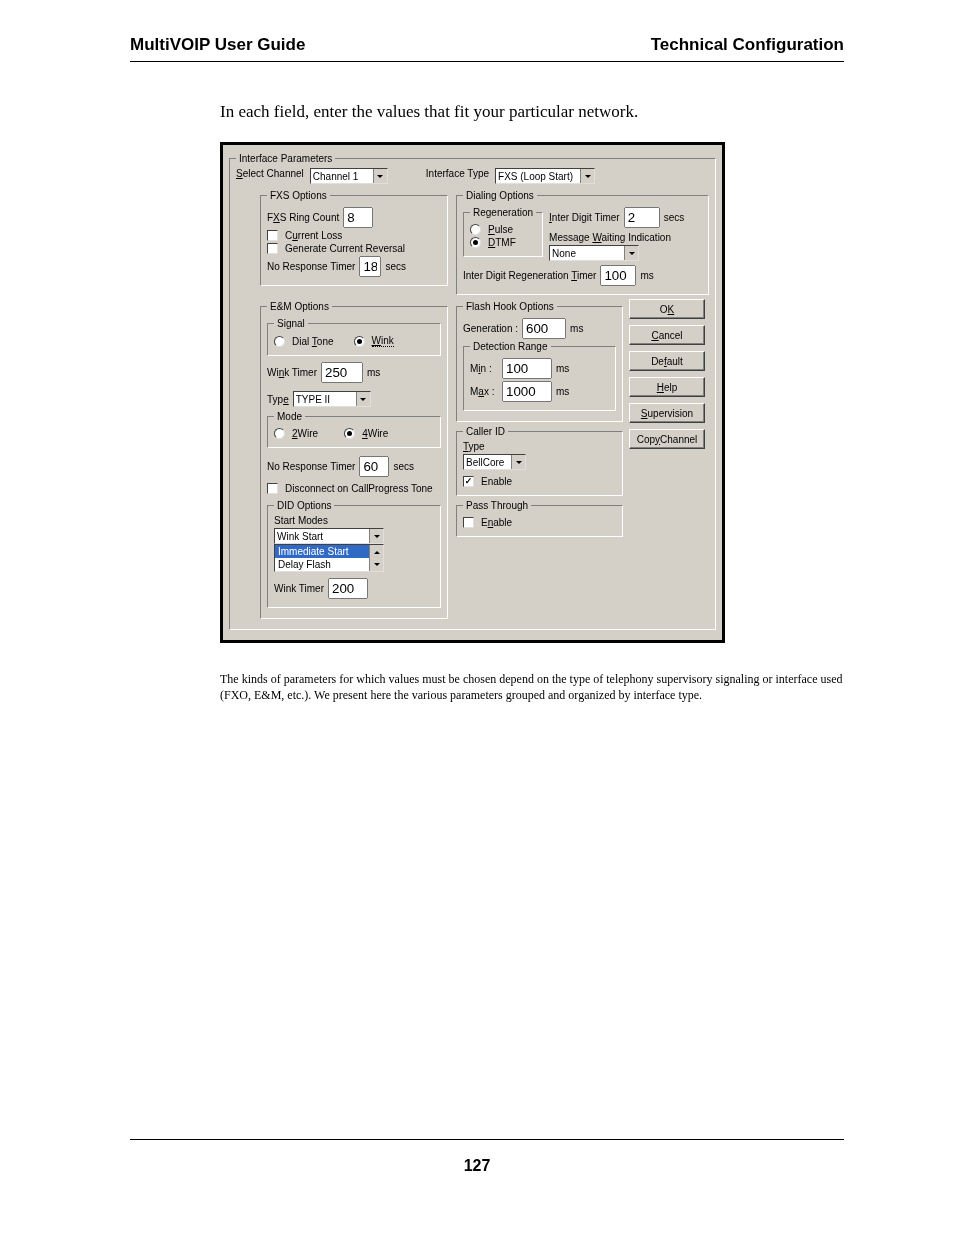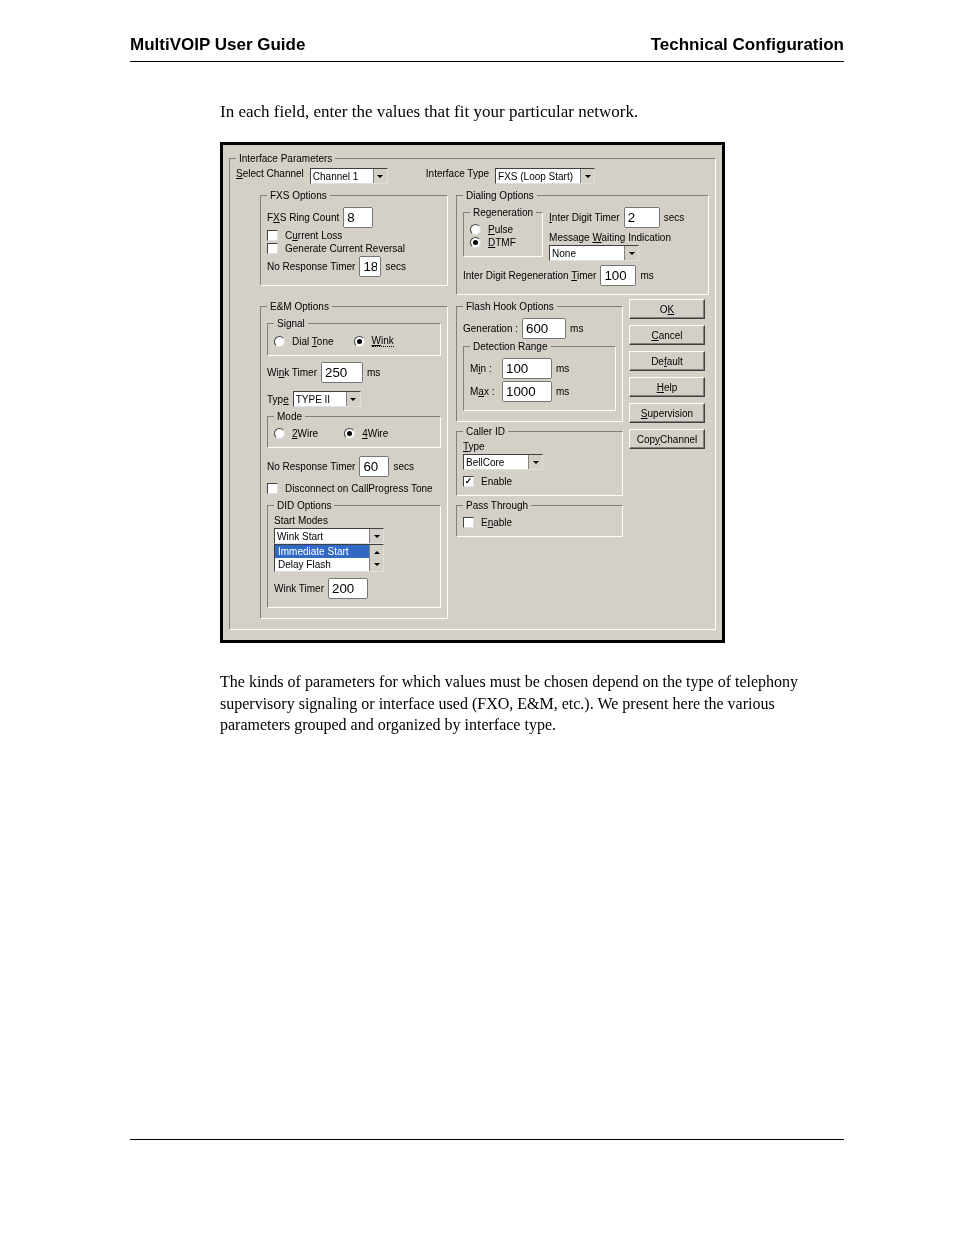--- a/index.html
+++ b/index.html
@@ -118,21 +118,21 @@
     display:flex; align-items:center; justify-content:center;
     margin-bottom:6px;
   }
   .cols { display:flex; gap:8px;padding-left:24px; }
   .colL { width: 188px; }
   .colR { flex:1; position:relative; }
   .btncol { width:80px; }
   .dotted { border-bottom:1px dotted #000; }
   .body-text {
     margin: 28px 0 0 90px;
-    font-size: 16px;
+    font-size: 12px;
     line-height: 1.35;
   }
   .footer-line {
     position:absolute; left:130px; right:110px; bottom:95px;
     border-top:1.5px solid #000;
   }
   .pagenum {
     position:absolute; left:0; right:0; bottom:60px;
     text-align:center; font-family:Arial,sans-serif; font-weight:bold; font-size:16px;
   }
@@ -244,21 +244,21 @@
                 <span class="lbl dotted"><span class="u">W</span>ink</span>
               </div>
             </fieldset>
             <div class="row" style="margin-top:6px">
               <span class="lbl">Wi<span class="u">n</span>k Timer</span>
               <input class="win" style="width: 42px;" value="250">
               <span class="unit">ms</span>
             </div>
             <div class="row" style="margin-top:8px">
               <span class="lbl">Typ<span class="u">e</span></span>
-              <div class="select" style="width:68px">
+              <div class="select" style="width:78px">
                 <span>TYPE II</span>
                 <span class="dd"></span>
               </div>
             </div>
             <fieldset style="margin-top:4px">
               <legend>Mode</legend>
               <div class="row">
                 <span class="rad"></span>
                 <span class="lbl"><span class="u">2</span>Wire</span>
                 <span style="width:18px"></span>
@@ -319,21 +319,21 @@
                   <span class="lbl" style="width:28px">M<span class="u">a</span>x :</span>
                   <input class="win" style="width: 50px;" value="1000">
                   <span class="unit">ms</span>
                 </div>
               </fieldset>
             </fieldset>
 
             <fieldset>
               <legend>Caller ID</legend>
               <div class="lbl"><span class="u">T</span>ype</div>
-              <div class="select" style="width:80px; margin-top:2px">
+              <div class="select" style="width:63px; margin-top:2px">
                 <span>BellCore</span>
                 <span class="dd"></span>
               </div>
               <div class="row" style="margin-top:6px">
                 <span class="chk on"></span>
                 <span class="lbl">Enable</span>
               </div>
             </fieldset>
 
             <fieldset>
@@ -354,13 +354,14 @@
             <div class="btn">Cop<span class="u">y</span> Channel</div>
           </div>
         </div>
       </div>
     </fieldset>
   </div>
 
   <p class="body-text">The kinds of parameters for which values must be chosen depend on the type of telephony supervisory signaling or interface used (FXO, E&amp;M, etc.).  We present here the various parameters grouped and organized by interface type.</p>
 
   <div class="footer-line"></div>
+  <div class="pagenum">127</div>
 </div>
 
 </body></html>

